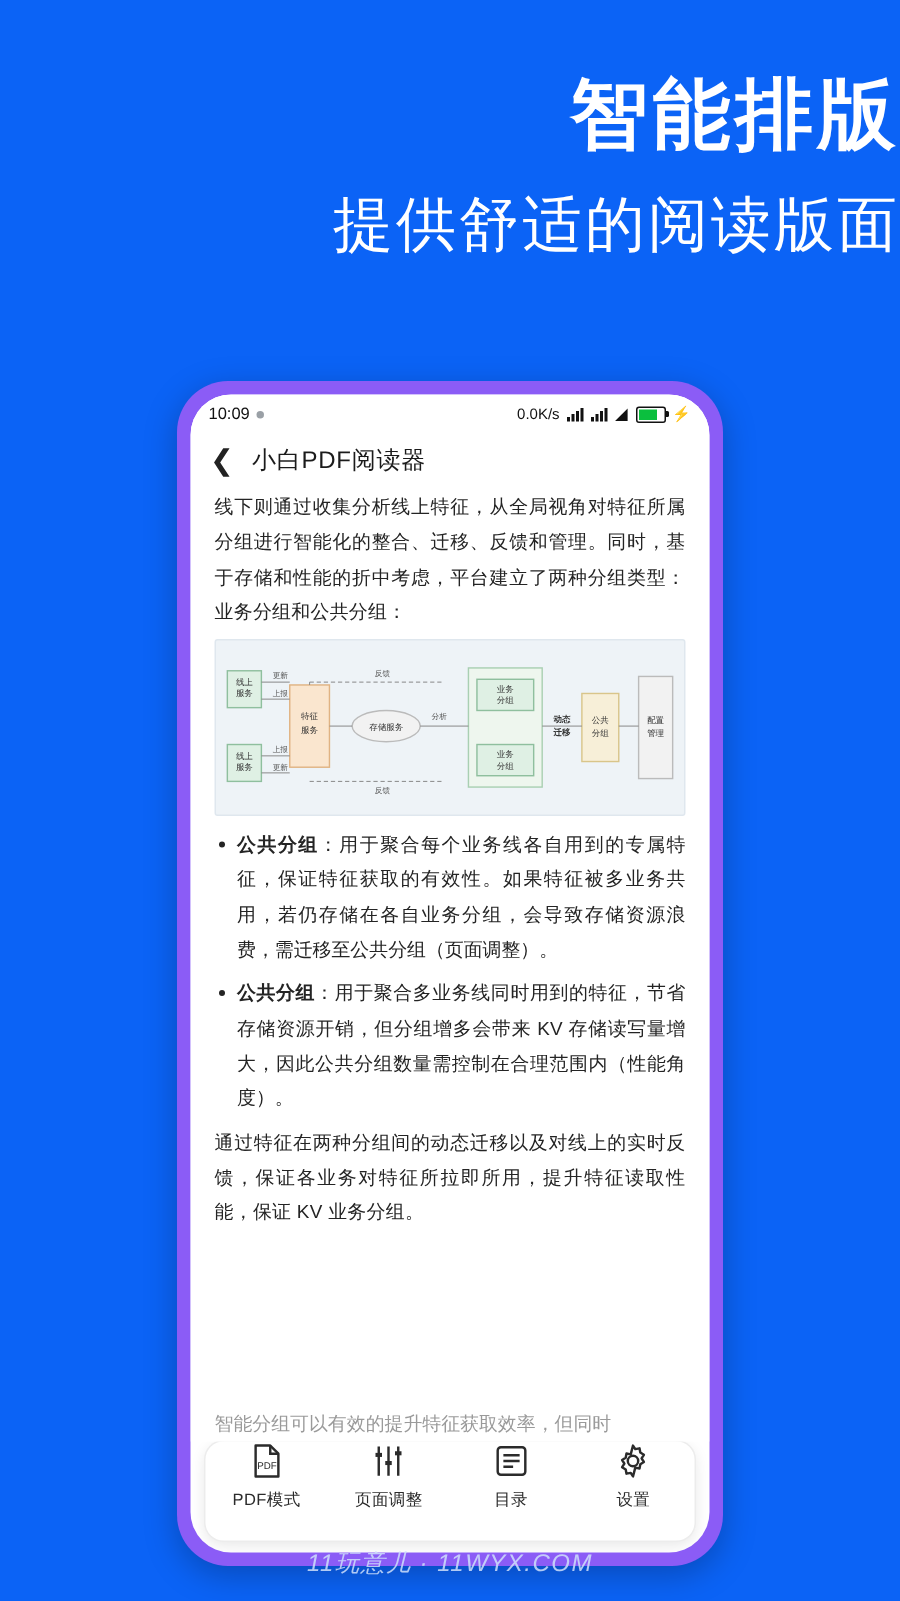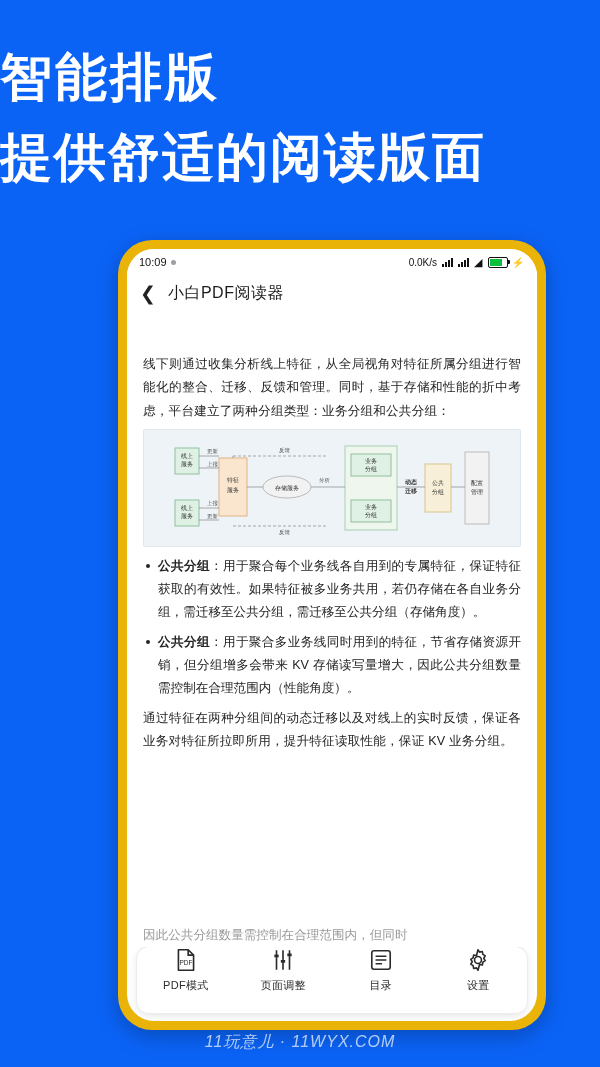--- a/index.html
+++ b/index.html
@@ -11,47 +11,47 @@
     height: 1067px;
     background: #0b63f6;
     font-family: "Liberation Sans", sans-serif;
     overflow: hidden;
     position: relative;
   }
 
   
   .promo {
     width: 100%;
-    text-align: left;
+    text-align: right;
     color: #ffffff;
     padding-top: 48px;
     box-sizing: border-box;
   }
   .promo-title {
     font-size: 52px;
     font-weight: bold;
     letter-spacing: 3px;
     line-height: 1.15;
   }
   .promo-sub {
-    font-size: 52px;
-    font-weight: bold;
+    font-size: 40px;
+    font-weight: normal;
     letter-spacing: 2px;
     line-height: 1.2;
     margin-top: 18px;
   }
 
   
   .phone {
     position: absolute;
     left: 118px;
-    top: 240px;
-    width: 428px;
+    top: 254px;
+    width: 364px;
     height: 790px;
-    background: #eab308;
+    background: #8b5cf6;
     border-radius: 34px;
     padding: 9px;
     box-sizing: border-box;
     box-shadow: 0 6px 22px rgba(0,0,0,0.25);
   }
   .screen {
     width: 100%;
     height: 100%;
     background: #ffffff;
     border-radius: 27px;
@@ -150,21 +150,20 @@
   }
 
   
   .reader {
     flex: 1 1 auto;
     background: #ffffff;
     padding: 2px 16px 0 16px;
     box-sizing: border-box;
     overflow: hidden;
     position: relative;
-    margin-top: 40px;
   }
   .para {
     font-size: 12.6px;
     line-height: 1.85;
     color: #242424;
     text-align: justify;
     margin: 0 0 6px 0;
     letter-spacing: 0.2px;
   }
   .bullets { margin: 4px 0 6px 0; padding: 0; list-style: none; }
@@ -357,30 +356,30 @@
               <text x="112" y="22">反馈</text>
               <text x="112" y="104">反馈</text>
               <text x="152" y="52">分析</text>
             </g>
           </g>
         </svg>
       </div>
 
       <ul class="bullets">
         <li>
-          <span class="b-term">公共分组</span><span>：用于聚合每个业务线各自用到的专属特征，保证特征获取的有效性。如果特征被多业务共用，若仍存储在各自业务分组，需迁移至公共分组，需迁移至公共分组（存储角度）。</span>
+          <span class="b-term">公共分组</span><span>：用于聚合每个业务线各自用到的专属特征，保证特征获取的有效性。如果特征被多业务共用，若仍存储在各自业务分组，会导致存储资源浪费，需迁移至公共分组（页面调整）。</span>
         </li>
         <li>
           <span class="b-term">公共分组</span><span>：用于聚合多业务线同时用到的特征，节省存储资源开销，但分组增多会带来 KV 存储读写量增大，因此公共分组数量需控制在合理范围内（性能角度）。</span>
         </li>
       </ul>
 
       <p class="para">通过特征在两种分组间的动态迁移以及对线上的实时反馈，保证各业务对特征所拉即所用，提升特征读取性能，保证 KV 业务分组。</p>
 
-      <div class="tail-text">因此公共分组数量需控制在合理范围内，但同时</div>
+      <div class="tail-text">智能分组可以有效的提升特征获取效率，但同时</div>
     </div>
 
     <div class="toolbar">
 
       <div class="tool">
         <svg class="tool-ico" viewBox="0 0 24 24" fill="none" stroke="currentColor" stroke-width="1.5">
           <path d="M5 2.5h9l5 5v14H5z" stroke-linejoin="round"></path>
           <path d="M14 2.5v5h5"></path>
           <text x="12" y="17" font-size="6" text-anchor="middle" fill="currentColor" stroke="none" font-family="Liberation Sans, sans-serif">PDF</text>
         </svg>

